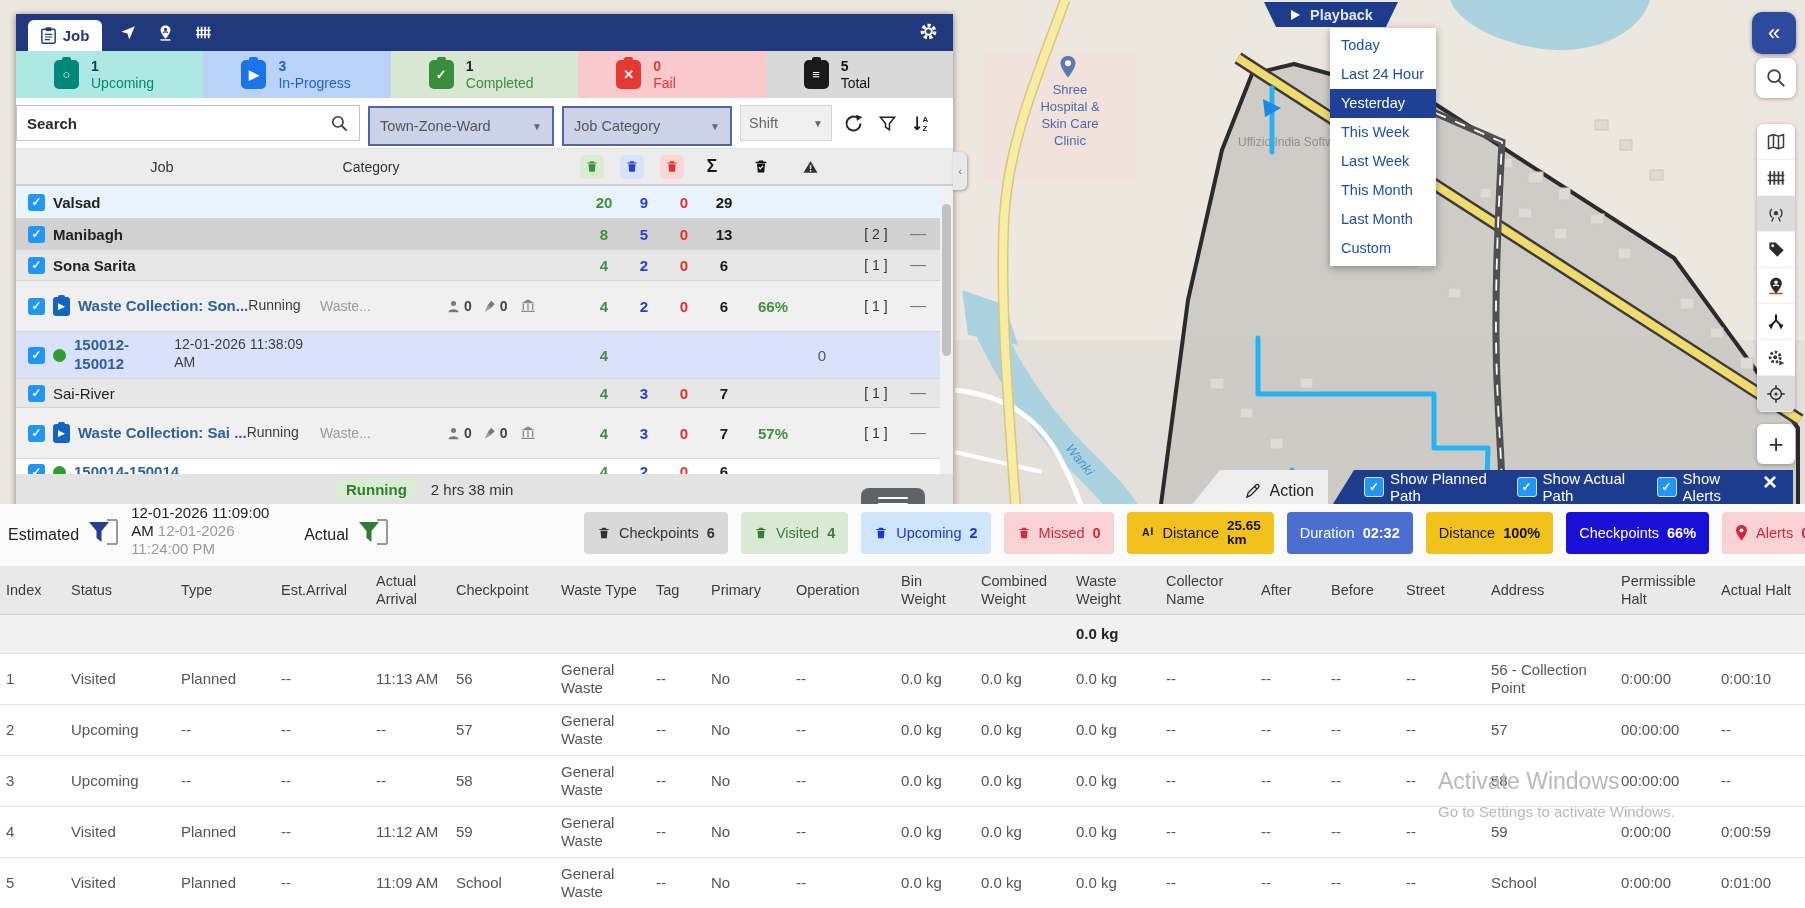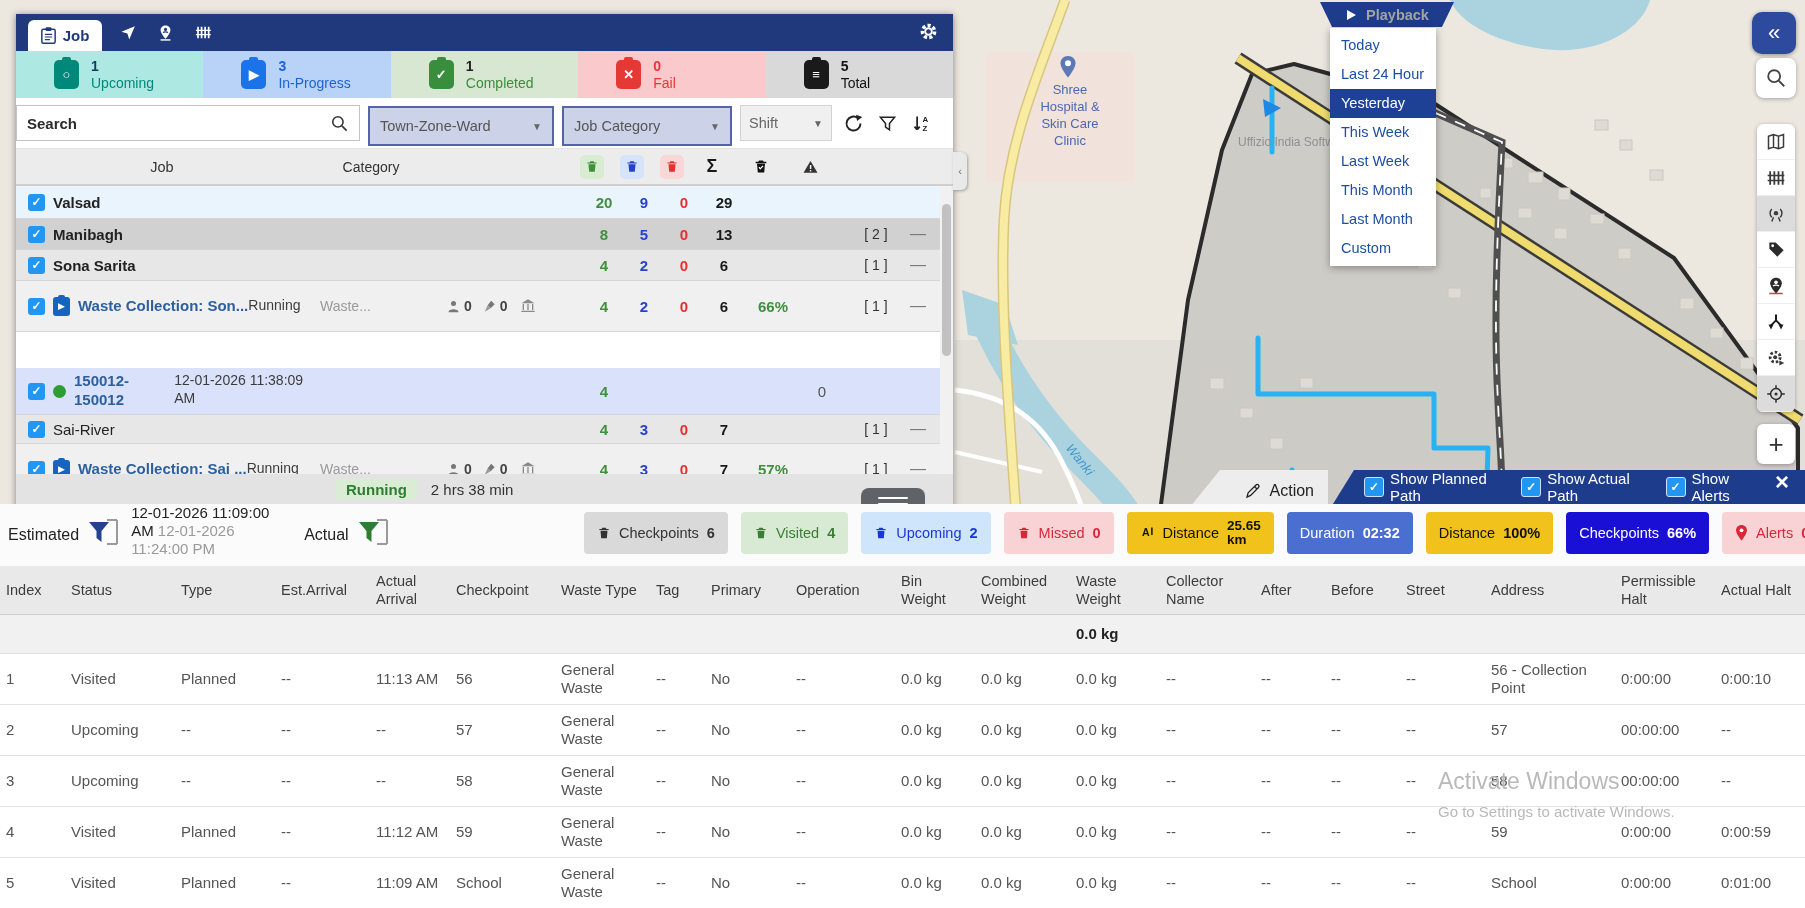--- a/index.html
+++ b/index.html
@@ -10,40 +10,40 @@
   .map svg.base{position:absolute;left:0;top:0;}
   .map-label{position:absolute;z-index:3;}
   .lbl-hospital{left:1028px;top:82px;width:84px;text-align:center;color:#4a68b0;font-size:13px;line-height:1.3;}
   .hosp-pin{position:absolute;left:1060px;top:56px;z-index:3;}
   .lbl-company{left:1238px;top:134px;color:#8f8f8f;font-size:12px;line-height:1.35;}
   .lbl-river{left:1062px;top:452px;color:#4596c8;font-size:13px;font-style:italic;transform:rotate(52deg);}
   .watermark{position:absolute;left:1438px;top:768px;z-index:9;color:#b9b9b9;}
   .watermark .w1{font-size:23px;}
   .watermark .w2{font-size:15px;margin-top:8px;}
   
-  .playback-tab{position:absolute;left:1320px;top:2px;width:134px;height:25px;z-index:4;background:#1e3c8c;
-    clip-path:polygon(0 0,100% 0,91% 100%,9% 100%);color:#a3a3a3;display:flex;align-items:center;justify-content:center;gap:9px;
+  .playback-tab{position:absolute;left:1264px;top:2px;width:134px;height:25px;z-index:4;background:#1e3c8c;
+    clip-path:polygon(0 0,100% 0,91% 100%,9% 100%);color:#e5e5e5;display:flex;align-items:center;justify-content:center;gap:9px;
     font-size:14.5px;font-weight:bold;}
   .playback-menu{position:absolute;left:1330px;top:28px;width:106px;z-index:4;background:#fff;
     box-shadow:0 2px 8px rgba(0,0,0,.35);padding:3px 0;}
   .pb-item{height:29px;line-height:29px;padding-left:11px;color:#1d4fa1;font-size:14.5px;cursor:pointer;}
   .pb-item.sel{background:#1e4095;color:#fff;}
   
   .collapse-btn{position:absolute;left:1752px;top:12px;width:44px;height:42px;z-index:3;background:#2d4a9e;border-radius:10px;
     color:#fff;font-size:22px;display:flex;align-items:center;justify-content:center;box-shadow:0 1px 4px rgba(0,0,0,.4);}
   .search-btn{position:absolute;left:1756px;top:58px;width:40px;height:40px;z-index:3;background:#fff;border-radius:8px;
     display:flex;align-items:center;justify-content:center;box-shadow:0 1px 4px rgba(0,0,0,.3);}
   .tool-stack{position:absolute;left:1757px;top:124px;width:38px;z-index:3;background:#fff;border-radius:6px;
     box-shadow:0 1px 4px rgba(0,0,0,.3);overflow:hidden;}
   .tool-btn{height:35px;display:flex;align-items:center;justify-content:center;border-bottom:1px solid #eee;}
   .tool-btn.gray{background:#dcdcdc;}
   .zoom-in-btn{position:absolute;left:1757px;top:424px;width:38px;height:40px;z-index:3;background:#fff;border-radius:6px;
     display:flex;align-items:center;justify-content:center;font-size:26px;color:#333;box-shadow:0 1px 4px rgba(0,0,0,.3);}
   
-  .action-bar{position:absolute;left:1186px;top:470px;right:0;height:42px;z-index:3;display:flex;}
+  .action-bar{position:absolute;left:1186px;top:470px;right:12px;height:42px;z-index:3;display:flex;}
   .action-btn{width:128px;background:#ededed;clip-path:polygon(34px 0,100% 0,100% 100%,0 100%);
     display:flex;align-items:center;justify-content:flex-end;gap:8px;padding-right:14px;color:#222;font-size:16px;}
   .toggles{flex:1;background:#1e3c8c;clip-path:polygon(26px 0,100% 0,100% 100%,0 100%);
     display:flex;align-items:flex-start;gap:14px;padding-left:36px;color:#fff;font-size:15px;}
   .tg{display:flex;align-items:center;gap:6px;}
   .cb{width:17px;height:17px;background:#2196f3;border-radius:3px;display:inline-flex;align-items:center;justify-content:center;
     color:#fff;font-size:12px;font-weight:bold;flex:0 0 auto;}
   .cb::after{content:"\2713";}
   .tg .cb{border:1px solid #cfe0ff;width:18px;height:18px;}
   .close-x{margin-left:auto;margin-right:16px;font-size:24px;font-weight:bold;color:#fff;line-height:1;}
@@ -582,21 +582,21 @@
       <span class="c-v">4</span>
       <span class="c-u">2</span>
       <span class="c-m">0</span>
       <span class="c-t">6</span>
       <span class="c-pct">66%</span>
       <span class="c-al"></span>
       <span class="c-br">[ 1 ]</span>
       <span class="c-dash">—</span>
       <span class="c-keb">⋮</span>
     </div>
-    <div class="jrow" style="height:46px;background:#d9e2fa;margin-top:36px;">
+    <div class="jrow" style="height:46px;background:#d9e2fa;">
       <span class="c-name">
           <span class="cb"></span>
           <span class="greendot"></span>
         <span class="name2">
             <span class="lnk">150012-150012</span>
             <span class="sub">12-01-2026 11:38:09 AM</span>
           </span>
         </span>
       <span class="c-cat"></span>
         <span class="c-crew"></span>

